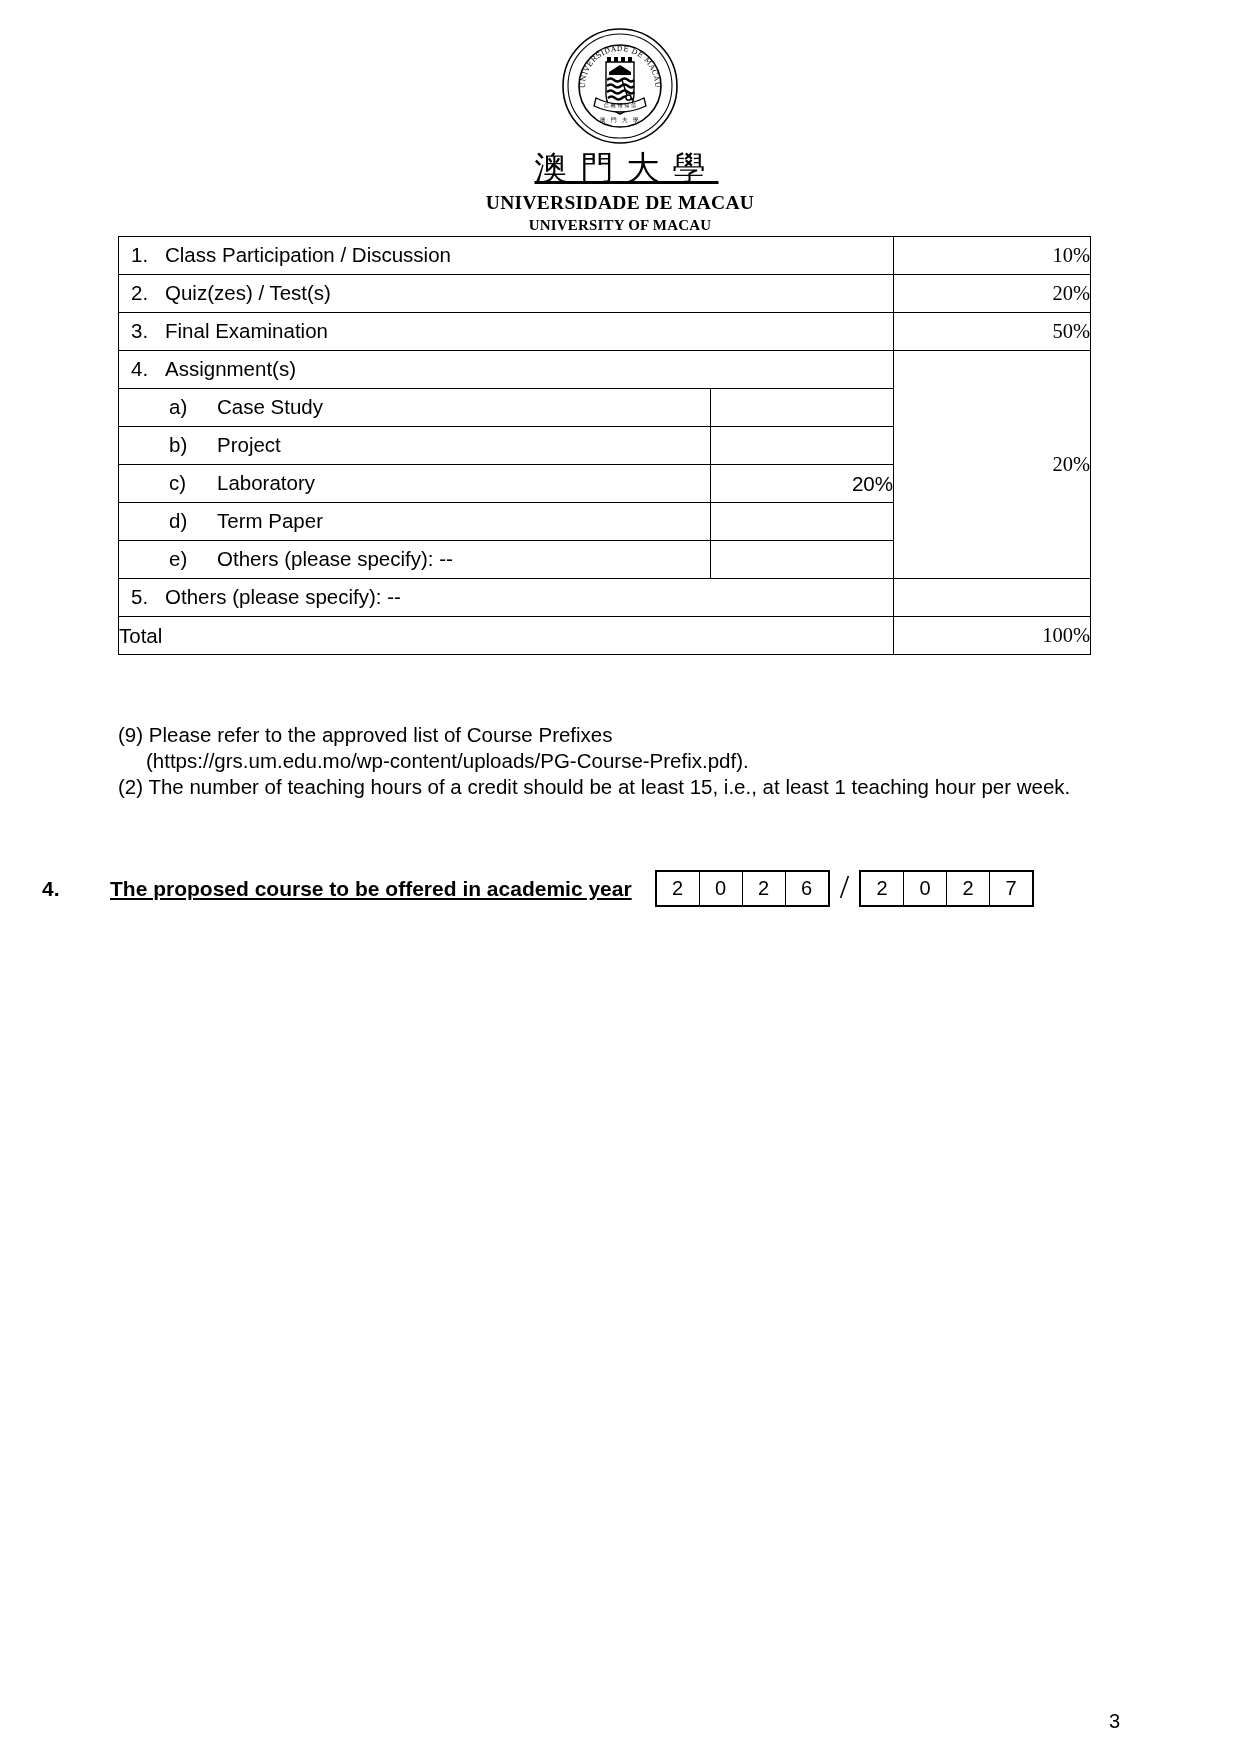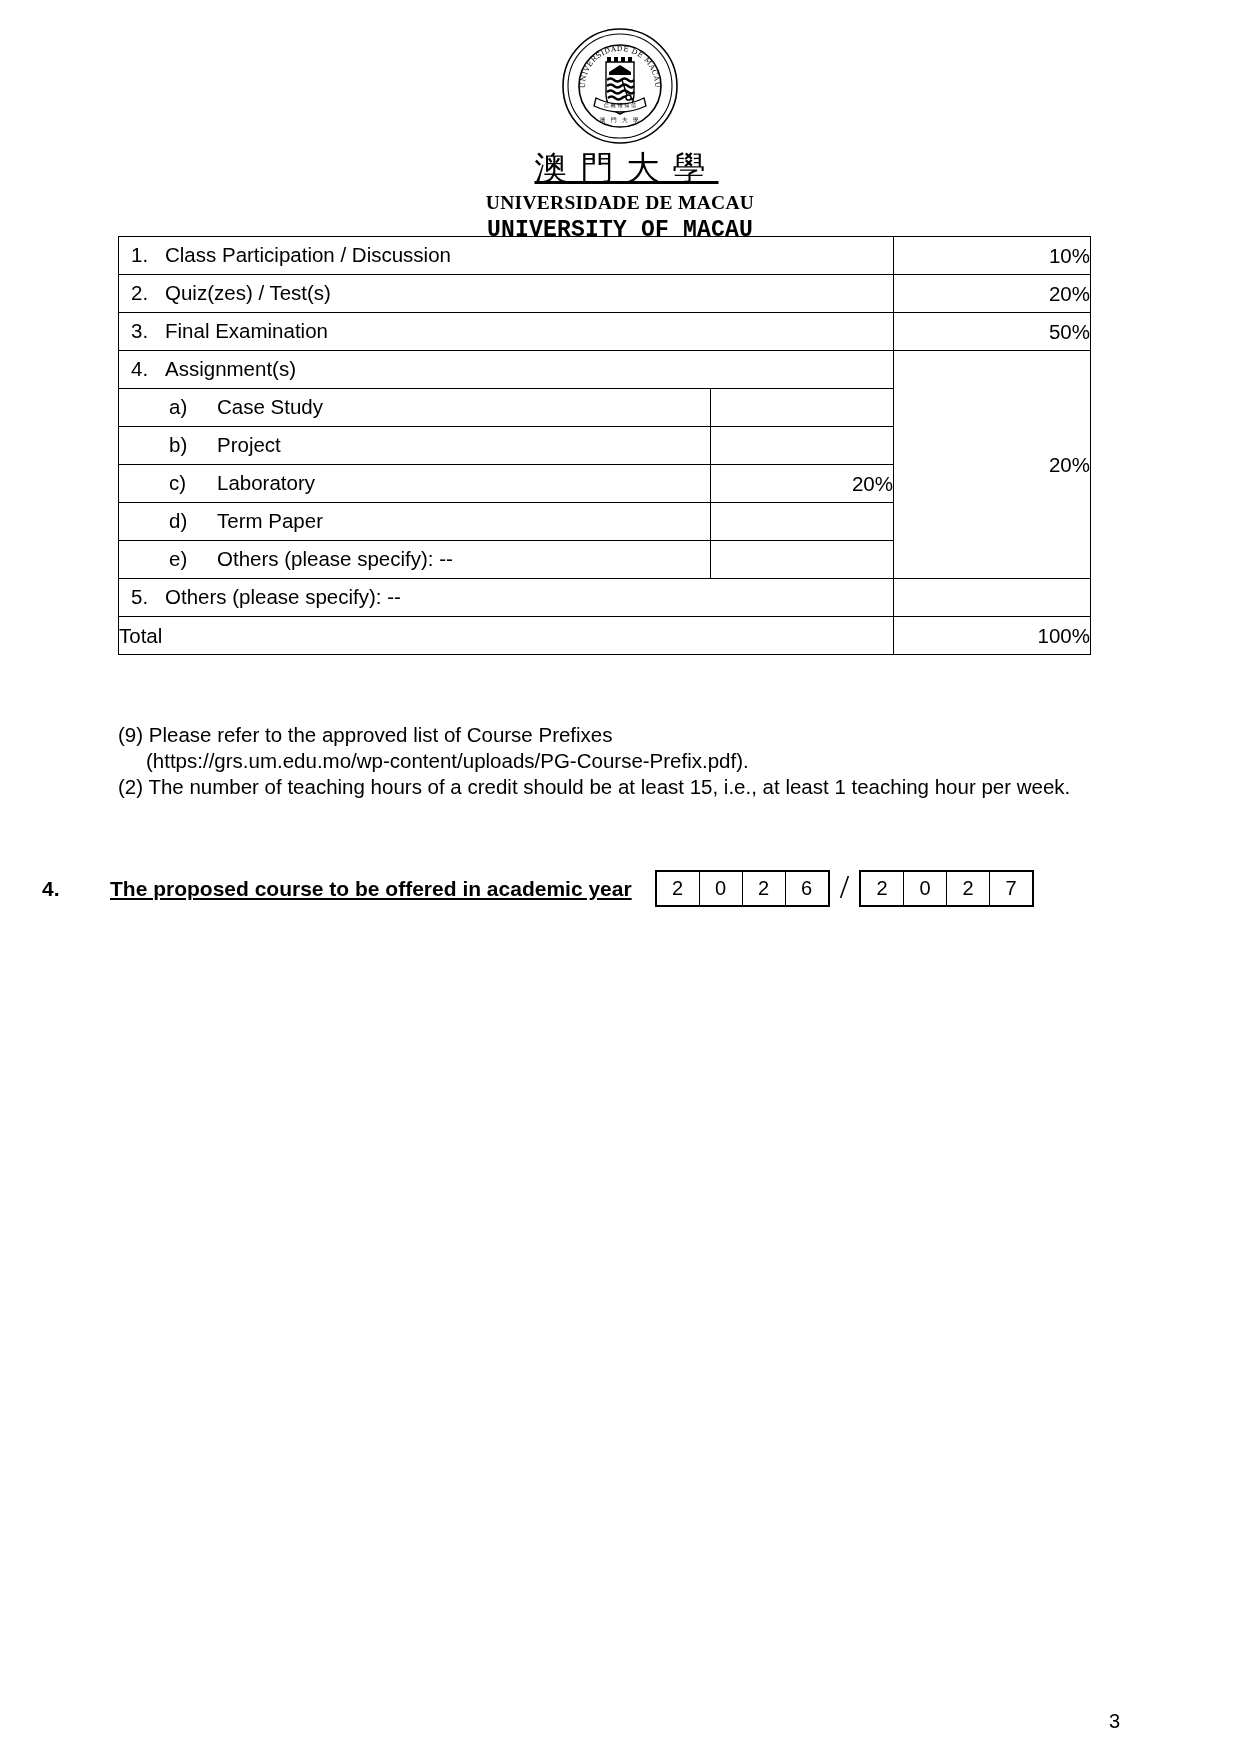--- a/index.html
+++ b/index.html
@@ -40,22 +40,22 @@
   }
   .pt-title {
     margin-top: 6px;
     font-family: "Liberation Serif", serif;
     font-size: 19.5px;
     font-weight: bold;
     letter-spacing: 0.3px;
   }
   .en-title {
     margin-top: 3px;
-    font-family: Liberation Mono, monospace;
-    font-size: 23px;
+    font-family: Liberation Serif, serif;
+    font-size: 15px;
     font-weight: bold;
     letter-spacing: 0.2px;
   }
 
   
   .assess-table {
     position: absolute;
     left: 118px;
     top: 236px;
     width: 973px;
@@ -94,21 +94,21 @@
   }
   .total-label {
     text-align: left;
     padding-right: 10px;
     margin-top: 12px;
   }
   .pct-center {
     text-align: right;
     padding-right: 11px;
   }
-  td.main-pct { width: 196px; }
+  td.main-pct { width: 196px; font-family: Liberation Serif, serif; }
   td.sub-pct  { width: 182px; }
 
   
   .footnotes {
     position: absolute;
     left: 118px;
     top: 722px;
     width: 1010px;
     font-size: 20.5px;
     line-height: 1.28;

